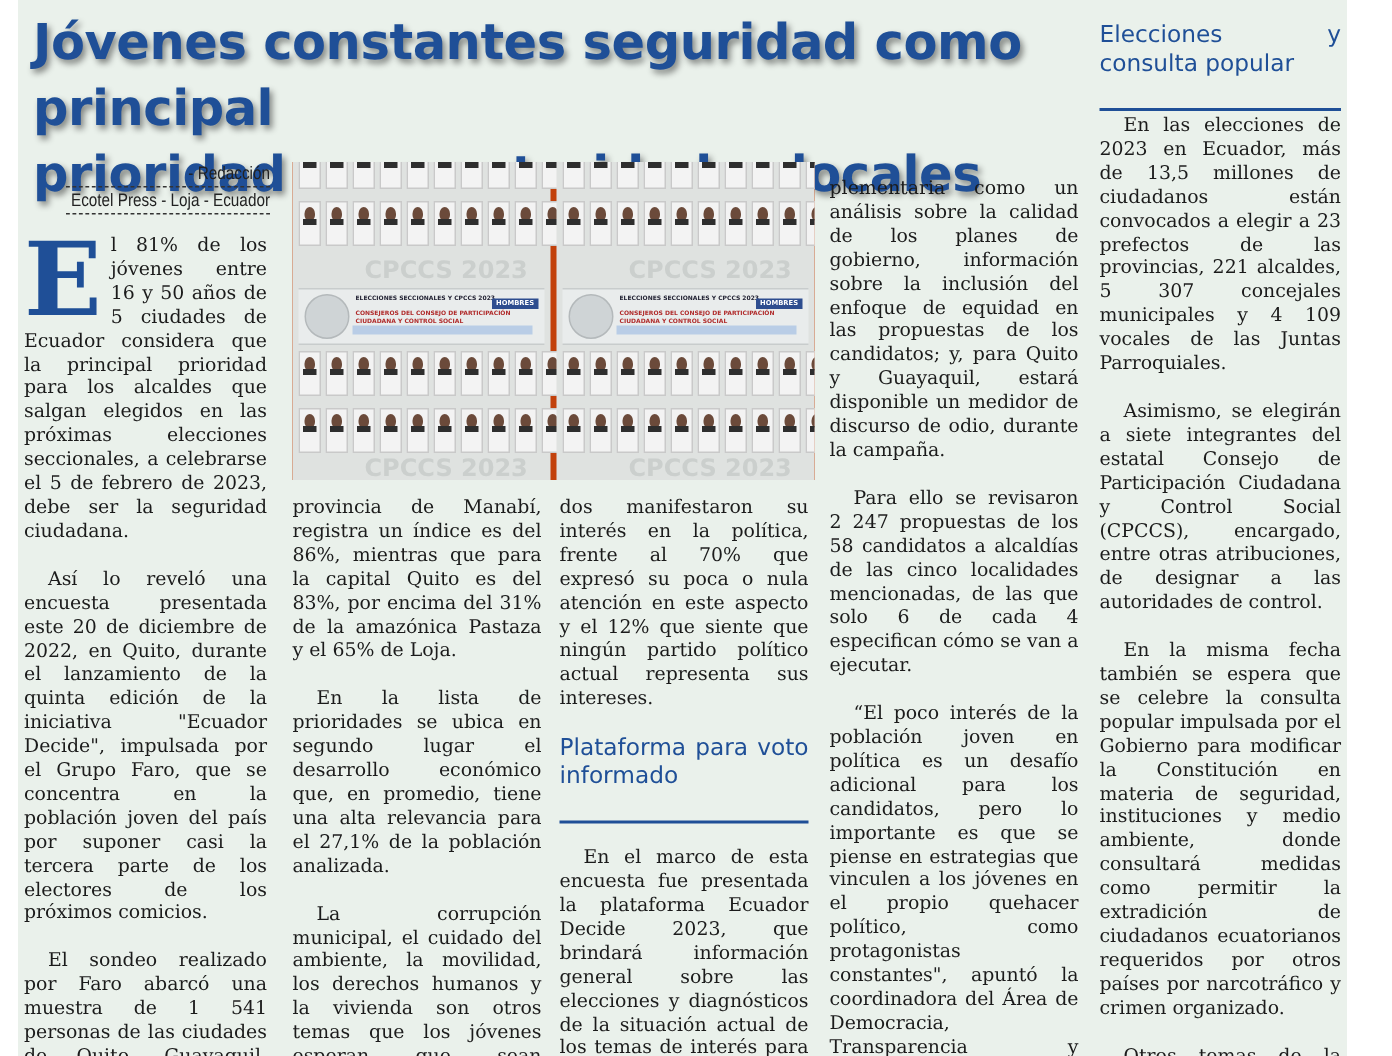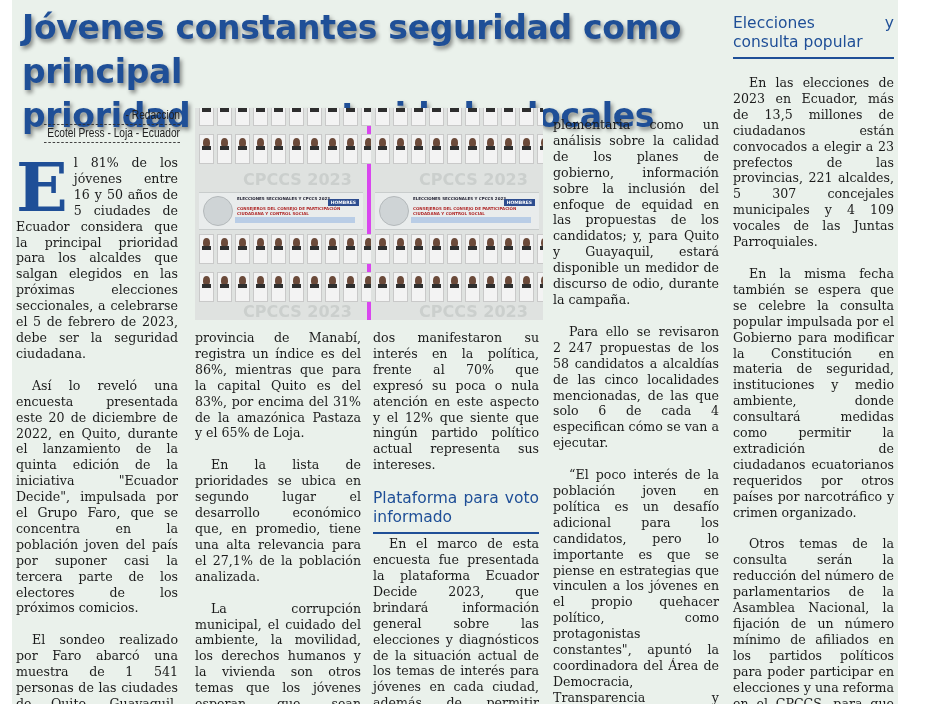--- a/index.html
+++ b/index.html
@@ -45,28 +45,28 @@
   .dropcap {
     float:left; font-size:68px; line-height:56px; color:#1f4f97;
     font-family:"DejaVu Serif", serif; font-weight:bold;
     margin:4px 6px 0 0; text-indent:0;
   }
   .subhead {
     font-family:"DejaVu Sans", sans-serif;
     font-size:15.5px; line-height:19px; color:#1f4f97;
     font-weight:normal;
     border-bottom:2px solid #1f4f97;
-    padding-bottom:5px; margin:4px 0 2px 0;
+    padding-bottom:20px; margin:4px 0 14px 0;
   }
   .c5-head {
     position:absolute; left:733px; top:10px; width:161px;
   }
   .photo {
     position:absolute; left:195px; top:108px; width:348px; height:212px;
-    background:#d946ef; overflow:hidden;
+    background:#c2410c; overflow:hidden;
   }
   .photo-half {
     position:absolute; top:0; width:172px; height:212px;
     background:#dfe2e0;
   }
   .photo-half.left { left:0; }
   .photo-half.right { left:176px; }
   .face-row { position:absolute; left:4px; display:flex; gap:3px; }
   .face {
     width:13px; height:28px; background:#f3f3f3; border:1px solid #c9c9c9;
@@ -261,15 +261,16 @@
   <p>Para ello se revisaron 2 247 propuestas de los 58 candidatos a alcaldías de las cinco localidades mencionadas, de las que solo 6 de cada 4 especifican cómo se van a ejecutar.</p>
   <p>“El poco interés de la población joven en política es un desafío adicional para los candidatos, pero lo importante es que se piense en estrategias que vinculen a los jóvenes en el propio quehacer político, como protagonistas constantes", apuntó la coordinadora del Área de Democracia, Transparencia y Ciudadanía Activa de FARO, Camila Ulloa.</p>
 
 </div>
 
 <div class="col c5-head">
   <div class="subhead">Elecciones y consulta popular</div>
 </div>
 <div class="col c5">
   <p>En las elecciones de 2023 en Ecuador, más de 13,5 millones de ciudadanos están convocados a elegir a 23 prefectos de las provincias, 221 alcaldes, 5 307 concejales municipales y 4 109 vocales de las Juntas Parroquiales.</p>
+  <p>Asimismo, se elegirán a siete integrantes del estatal Consejo de Participación Ciudadana y Control Social (CPCCS), encargado, entre otras atribuciones, de designar a las autoridades de control.</p>
   <p>En la misma fecha también se espera que se celebre la consulta popular impulsada por el Gobierno para modificar la Constitución en materia de seguridad, instituciones y medio ambiente, donde consultará medidas como permitir la extradición de ciudadanos ecuatorianos requeridos por otros países por narcotráfico y crimen organizado.</p>
   <p>Otros temas de la consulta serán la reducción del número de parlamentarios de la Asamblea Nacional, la fijación de un número mínimo de afiliados en los partidos políticos para poder participar en elecciones y una reforma en el CPCCS, para que sus atribuciones de designar autoridades pasen a la Asamblea.</p>
 </div>
 
 </body></html>

